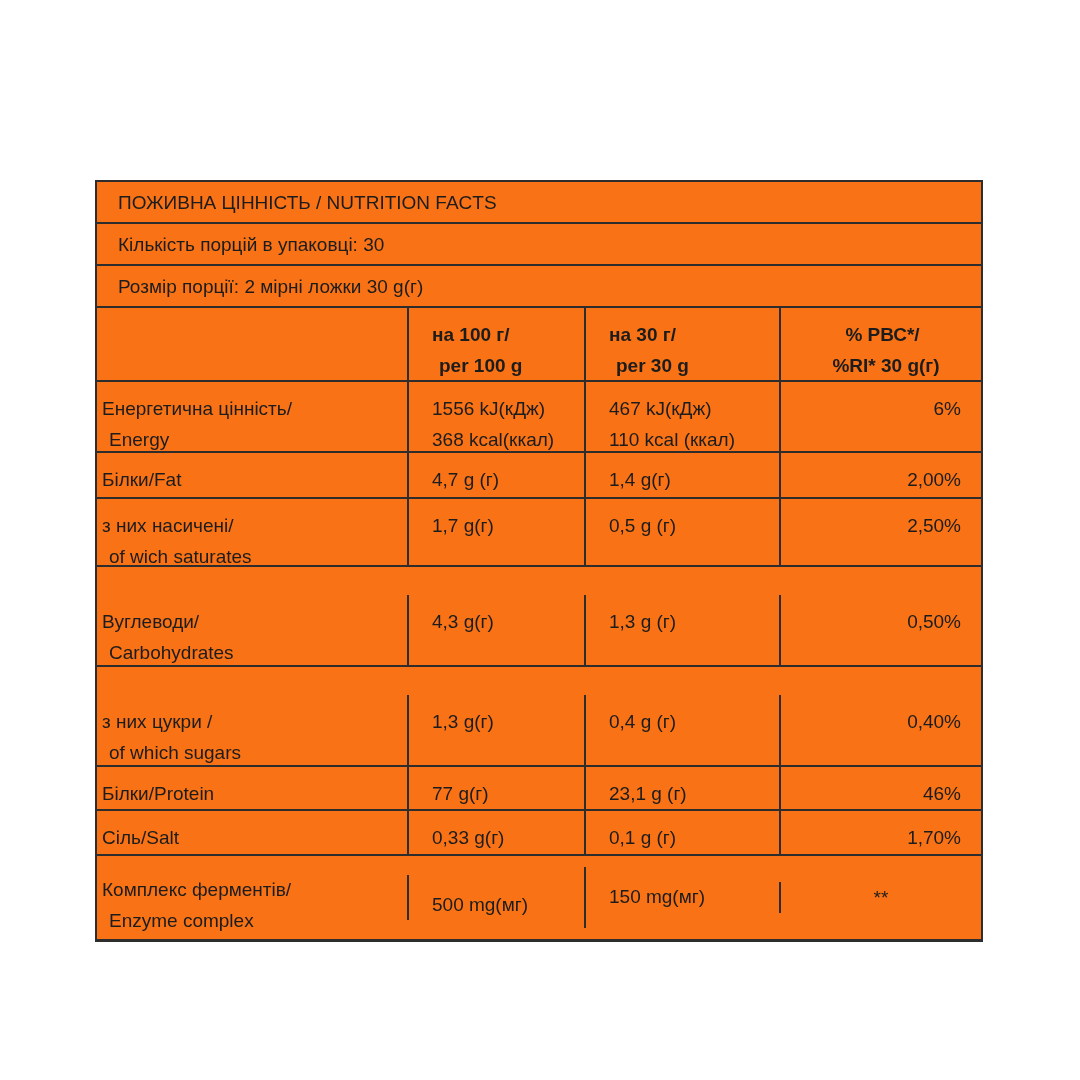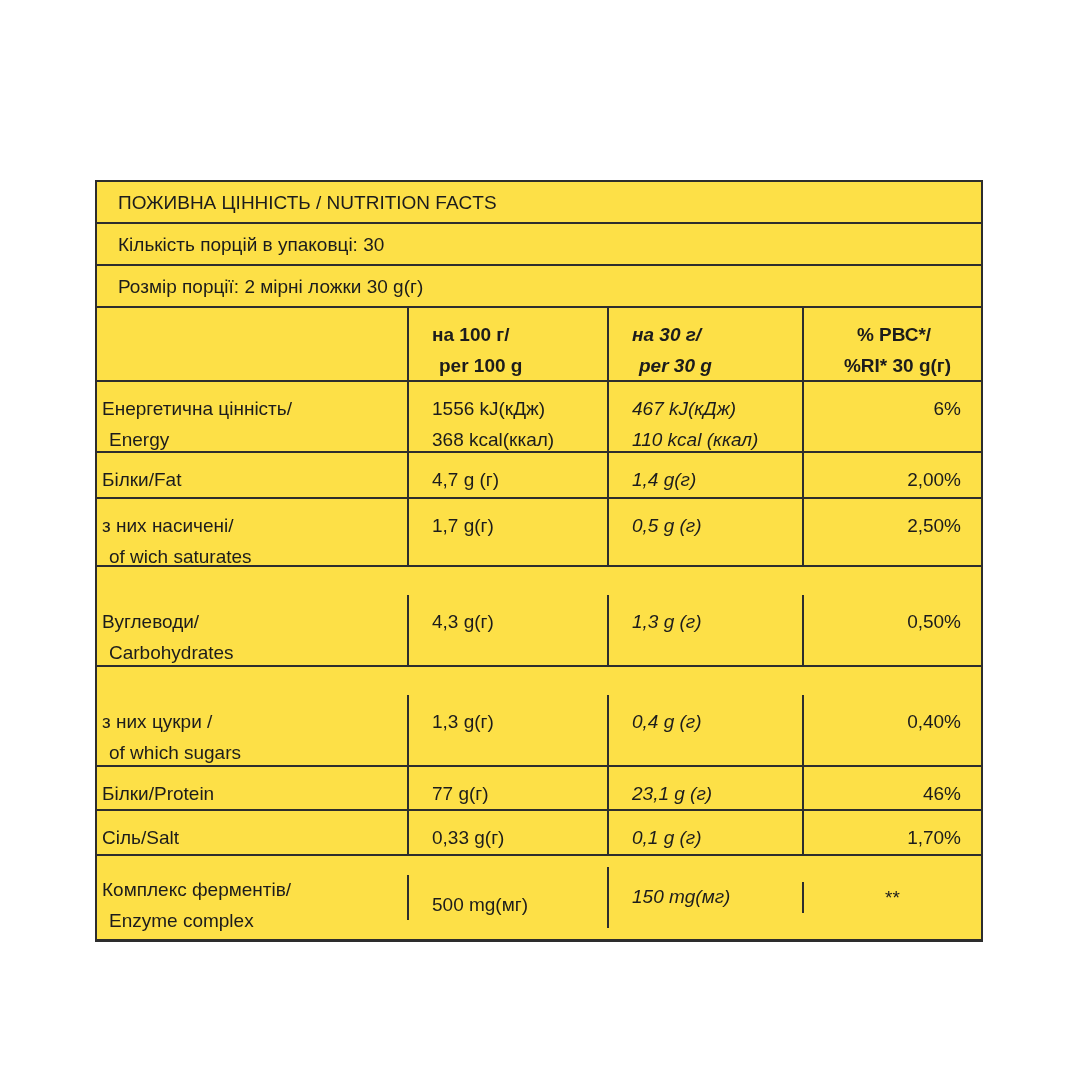--- a/index.html
+++ b/index.html
@@ -11,21 +11,21 @@
     position:relative;
     -webkit-font-smoothing:antialiased;
   }
   .nutri-table{
     position:absolute;
     left:95px; top:180px;
     width:888px;
     border:2px solid #2d2d2d;
     border-bottom:3px solid #2d2d2d;
     box-sizing:border-box;
-    background:#fde047;
+    background:#f97316;
     font-size:19px;
     line-height:31px;
   }
   .row{
     border-bottom:2px solid #2d2d2d;
     box-sizing:border-box;
   }
   .row:last-of-type{border-bottom:none;align-items:center;}
   .row-full{
     height:42px;
@@ -36,22 +36,22 @@
   }
   .row-cols{
     display:flex;
     align-items:stretch;
   }
   .cell{
     box-sizing:border-box;
     overflow:hidden;
   }
   .c1{width:310px;padding:11px 6px 0 5px;}
-  .c2{width:200px;border-left:2px solid #2d2d2d;padding:11px 6px 0 23px;}
-  .c3{width:195px;border-left:2px solid #2d2d2d;padding:11px 6px 16px 23px;font-style:italic;}
+  .c2{width:177px;border-left:2px solid #2d2d2d;padding:11px 6px 0 23px;}
+  .c3{width:195px;border-left:2px solid #2d2d2d;padding:11px 6px 16px 23px;}
   .c4{flex:1;border-left:2px solid #2d2d2d;padding:11px 20px 0 23px;text-align:right;}
   .c4.center{display:flex;align-items:center;justify-content:center;padding:0;text-align:center;}
   .hdr{font-weight:bold;}
   .l2{padding-left:7px;}
   .h-header{height:74px;}
   .h-energy{height:71px;}
   .h-short{height:46px;}
   .h-tall1{height:68px;}
   .h-tall2{height:72px;margin-top:28px;}
   .h-prot{height:44px;}

